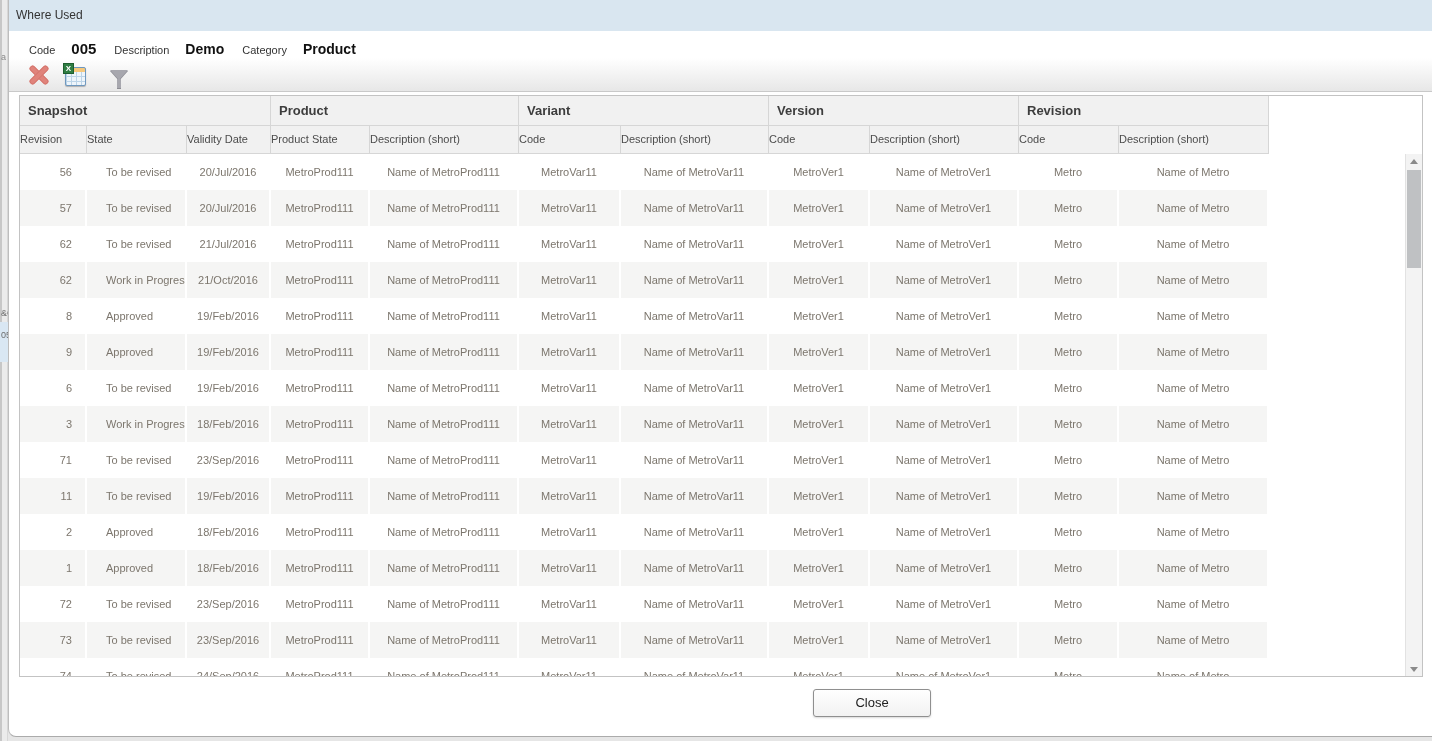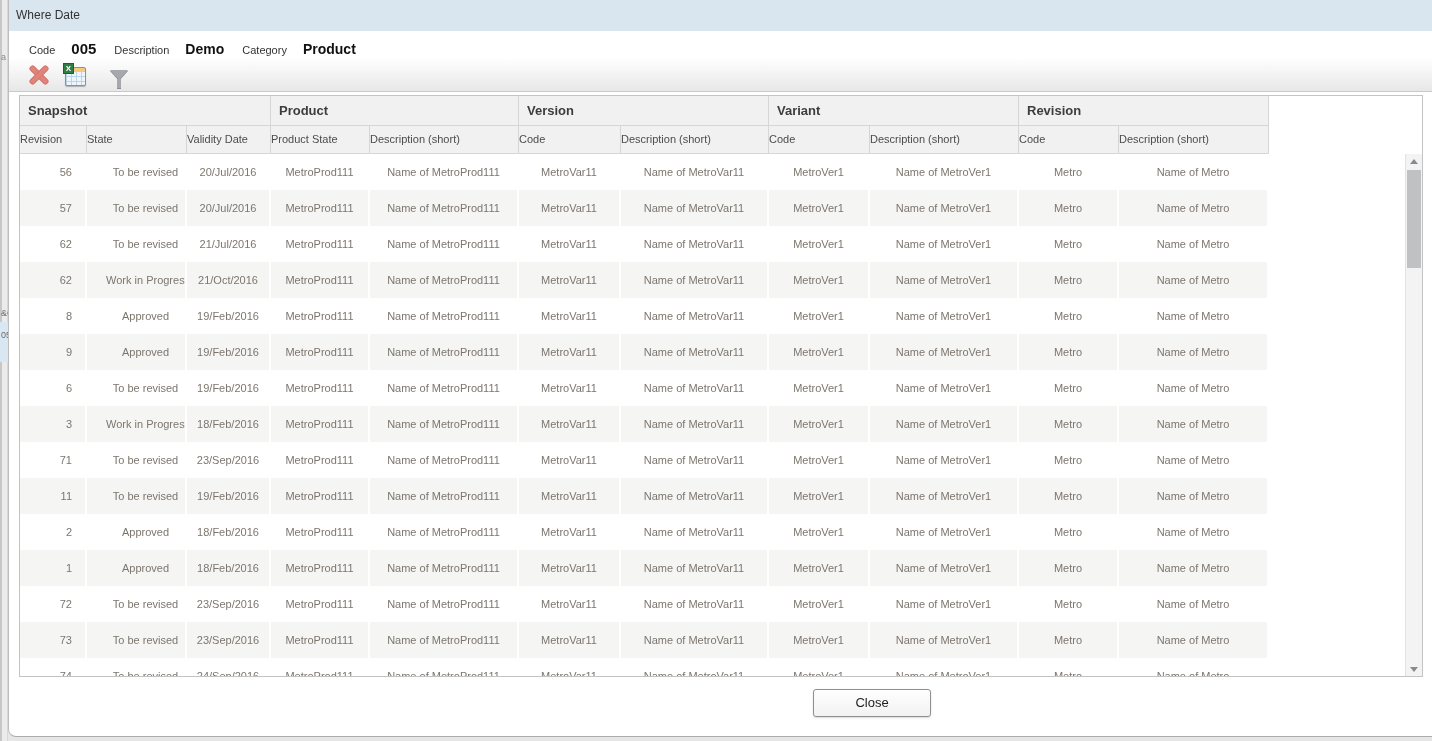--- a/index.html
+++ b/index.html
@@ -66,21 +66,21 @@
   .gcell { height:30px; background:#f1f1f1; border-right:1px solid #d6d6d6; border-bottom:1px solid #d6d6d6;
     font-size:13px; font-weight:bold; color:#3d3d3d; line-height:29px; padding-left:8px; }
   .scell { height:28px; background:#f1f1f1; border-right:1px solid #d6d6d6; border-bottom:1px solid #d6d6d6;
     font-size:11px; color:#4c4c4c; line-height:27px; }
   .g-body { position:absolute; left:0; top:58px; width:1249px; }
   .g-tr { display:flex; height:36px; }
   .g-tr.alt .g-td { background:#f5f5f4; }
   .g-td { height:36px; background:#fff; border-right:2px solid #fff; font-size:11px; color:#7c766d;
     line-height:36px; text-align:center; white-space:nowrap; overflow:hidden; }
   .g-td.num { text-align:right; padding-right:13px; }
-  .g-td.state { text-align:center; padding-left:19px; }
+  .g-td.state { text-align:left; padding-left:19px; }
 
   
   .vscroll { position:absolute; right:0; top:58px; bottom:0; width:17px;
     background:#f3f3f3; border-left:1px solid #e2e2e2; }
   .vs-up, .vs-down { position:absolute; left:0; width:16px; height:14px; display:flex; align-items:center; justify-content:center; cursor:pointer; }
   .vs-up { top:0; } .vs-down { bottom:0; }
   .tri-up { width:0; height:0; border-left:4px solid transparent; border-right:4px solid transparent; border-bottom:5px solid #8a8a8a; }
   .tri-down { width:0; height:0; border-left:4px solid transparent; border-right:4px solid transparent; border-top:5px solid #8a8a8a; }
   .vs-thumb { position:absolute; left:1px; top:16px; width:14px; height:98px; background:#bfc1c3; cursor:pointer; }
 
@@ -99,21 +99,21 @@
     <div class="edge-line"></div>
     <div class="frag" style="top:52px;">a</div>
     <div class="blue-band"></div>
     <div class="frag" style="top:308px; color:#6d6d6d;">&amp;C</div>
     <div class="frag" style="top:330px; color:#6d6d6d;">05</div>
   </div>
 
   <div class="dialog">
 
     <div class="titlebar">
-      <span>Where Date</span>
+      <span>Where Used</span>
     </div>
 
     <div class="form-row">
       <span class="lbl">Code</span>
       <span class="val big">005</span>
       <span class="lbl">Description</span>
       <span class="val">Demo</span>
       <span class="lbl">Category</span>
       <span class="val">Product</span>
     </div>
@@ -133,22 +133,22 @@
       <div class="tool-btn" style="margin-left:8px;">
         <div class="funnel"></div>
       </div>
     </div>
 
     <div class="grid">
       <div class="g-head">
         <div class="g-row">
             <div class="gcell" style="width: 251px;">Snapshot</div>
             <div class="gcell" style="width: 248px;">Product</div>
+            <div class="gcell" style="width: 250px;">Variant</div>
             <div class="gcell" style="width: 250px;">Version</div>
-            <div class="gcell" style="width: 250px;">Variant</div>
             <div class="gcell" style="width: 250px;">Revision</div>
           </div>
         <div class="g-row">
             <div class="scell" style="width: 67px;">Revision</div>
             <div class="scell" style="width: 100px;">State</div>
             <div class="scell" style="width: 84px;">Validity Date</div>
             <div class="scell" style="width: 99px;">Product State</div>
             <div class="scell" style="width: 149px;">Description (short)</div>
             <div class="scell" style="width: 102px;">Code</div>
             <div class="scell" style="width: 148px;">Description (short)</div>

